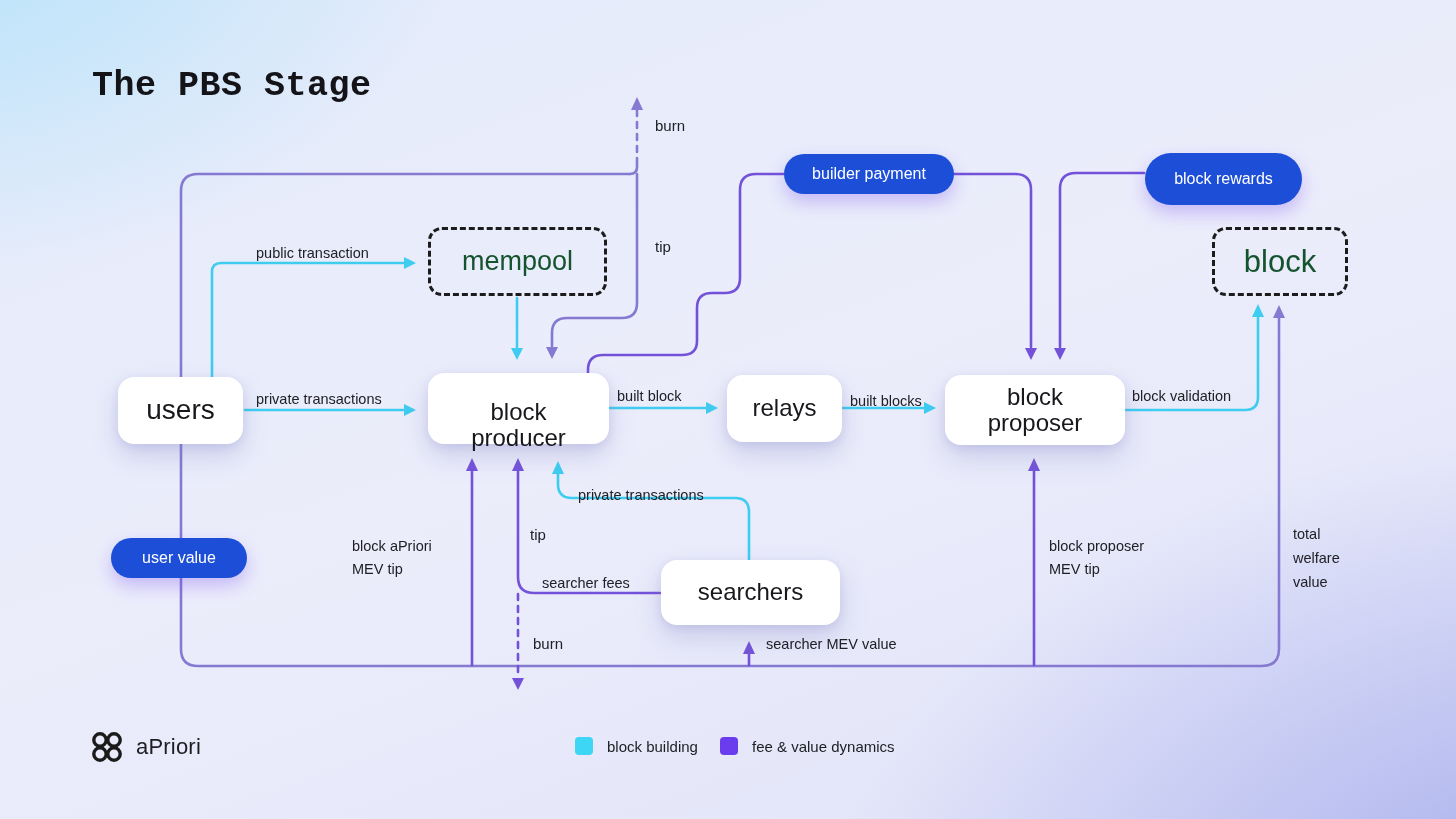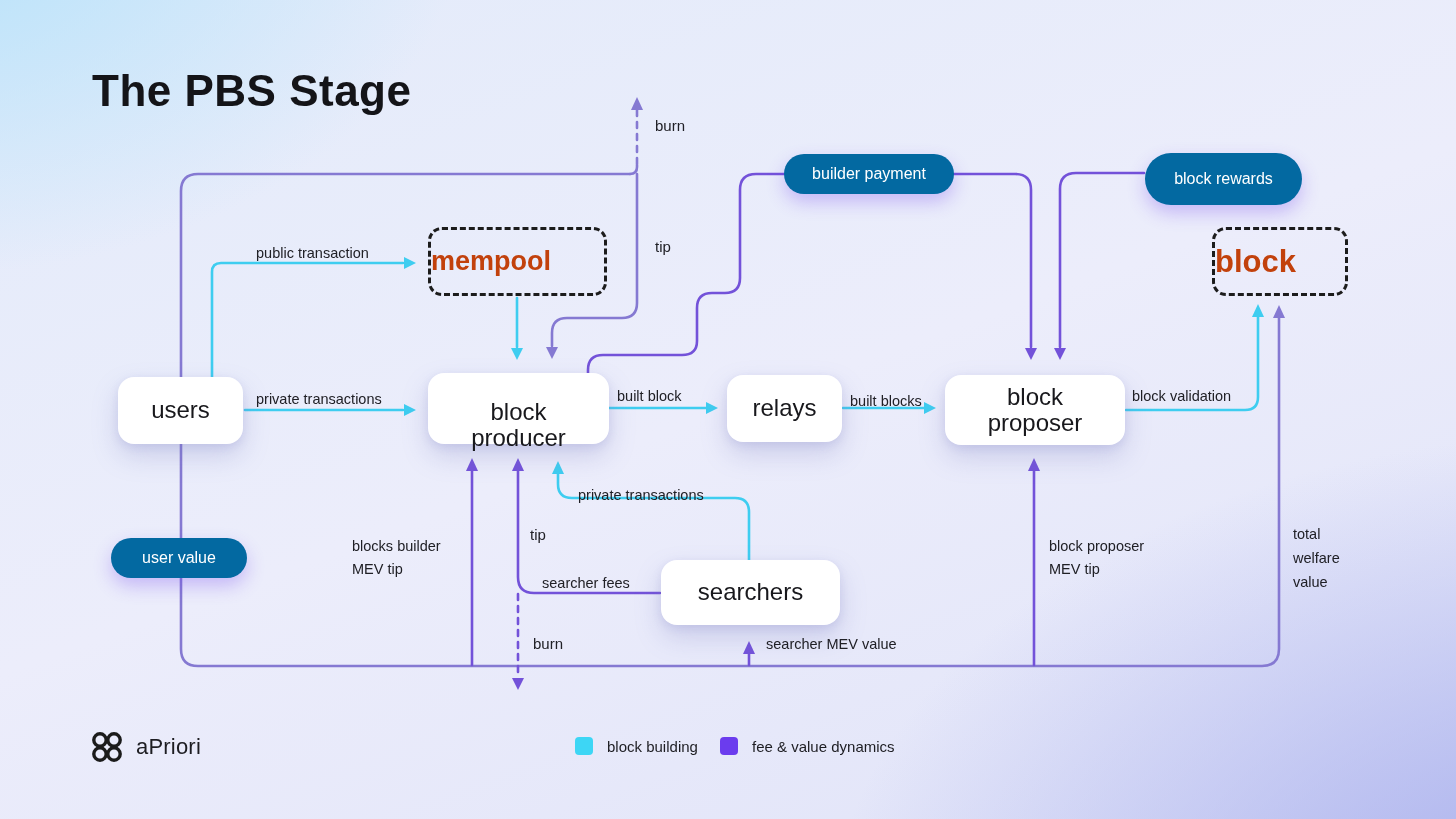--- a/index.html
+++ b/index.html
@@ -11,52 +11,52 @@
     background:
       radial-gradient(1000px 650px at -6% -10%, #b4e2fa 0%, rgba(180,226,250,0) 55%),
       radial-gradient(1250px 820px at 110% 115%, #a3aaec 0%, rgba(163,170,236,0) 62%),
       linear-gradient(160deg, #e3ebfa 0%, #ecedfb 50%, #e0e3f8 100%);
   }
   .abs{ position:absolute; }
   #wires{ position:absolute; left:0; top:0; }
 
   
   #title{
-    left:92px; top:66px; font-size:44px; font-weight:700; letter-spacing:.5px; color:#141418;
+    left:92px; top:66px; font-size:35px; font-weight:700; letter-spacing:.5px; color:#141418;font-family:Liberation Mono, monospace;
   }
 
   
   .node{
     display:flex; align-items:center; justify-content:center; text-align:center;
     background:#ffffff; border-radius:16px; color:#18181c;
     box-shadow:0 12px 26px rgba(122,126,194,.28), 0 3px 8px rgba(122,126,194,.16);
     font-weight:500; line-height:1.1;
   }
   .node span{ display:block; }
-  #users          { left:118px; top:377px; width:125px; height:67px; font-size:24px; }
+  #users          { left:118px; top:377px; width:125px; height:67px; font-size:28px; }
   #block-producer { left:428px; top:373px; width:181px; height:71px; font-size:24px; }
   #block-producer span{ max-width:125px;margin-top:33px; }
   #relays         { left:727px; top:375px; width:115px; height:67px; font-size:24px; }
   #block-proposer { left:945px; top:375px; width:180px; height:70px; font-size:24px; }
   #block-proposer span{ max-width:130px; }
   #searchers      { left:661px; top:560px; width:179px; height:65px; font-size:24px; }
 
   
   .dashed-node{
-    display:flex; align-items:center; justify-content:flex-start;
+    display:flex; align-items:center; justify-content:center;
     border:3px dashed #1c1c1c; border-radius:14px; background:transparent;
-    font-weight:700; color:#c2410c;
+    font-weight:400; color:#14532d;
   }
   #mempool { left:428px; top:227px; width:179px; height:69px; font-size:27px; }
   #block   { left:1212px; top:227px; width:136px; height:69px; font-size:31px; }
 
   
   .pill{
     display:flex; align-items:center; justify-content:center;
-    background:#0369a1; color:#ffffff; border-radius:999px; font-size:16px; font-weight:500;
+    background:#1d4ed8; color:#ffffff; border-radius:999px; font-size:16px; font-weight:500;
     box-shadow:0 8px 18px rgba(108,62,240,.30);
   }
   #builder-payment { left:784px;  top:154px; width:170px; height:40px; }
   #block-rewards   { left:1145px; top:153px; width:157px; height:52px; }
   #user-value      { left:111px;  top:538px; width:136px; height:40px; }
 
   
   .elabel{ font-size:14.5px; color:#202026; white-space:nowrap; line-height:23px; }
   #lab-public-tx       { left:256px;  top:242px; }
   #lab-private-tx-u    { left:256px;  top:388px; }
@@ -176,21 +176,21 @@
 <div class="abs elabel" id="lab-built-blocks">built blocks</div>
 <div class="abs elabel" id="lab-block-validation">block validation</div>
 <div class="abs elabel" id="lab-burn-top">burn</div>
 <div class="abs elabel" id="lab-tip-top">tip</div>
 <div class="abs elabel" id="lab-private-tx-s">private transactions</div>
 <div class="abs elabel" id="lab-tip-mid">tip</div>
 <div class="abs elabel" id="lab-searcher-fees">searcher fees</div>
 <div class="abs elabel" id="lab-burn-low">burn</div>
 <div class="abs elabel" id="lab-searcher-mev">searcher MEV value</div>
 <div class="abs elabel" id="lab-bb-mev">
-  <div>blocks builder</div>
+  <div>block aPriori</div>
   <div>MEV tip</div>
 </div>
 <div class="abs elabel" id="lab-bp-mev">
   <div>block proposer</div>
   <div>MEV tip</div>
 </div>
 <div class="abs elabel" id="lab-welfare">
   <div>total</div>
   <div>welfare</div>
   <div>value</div>

